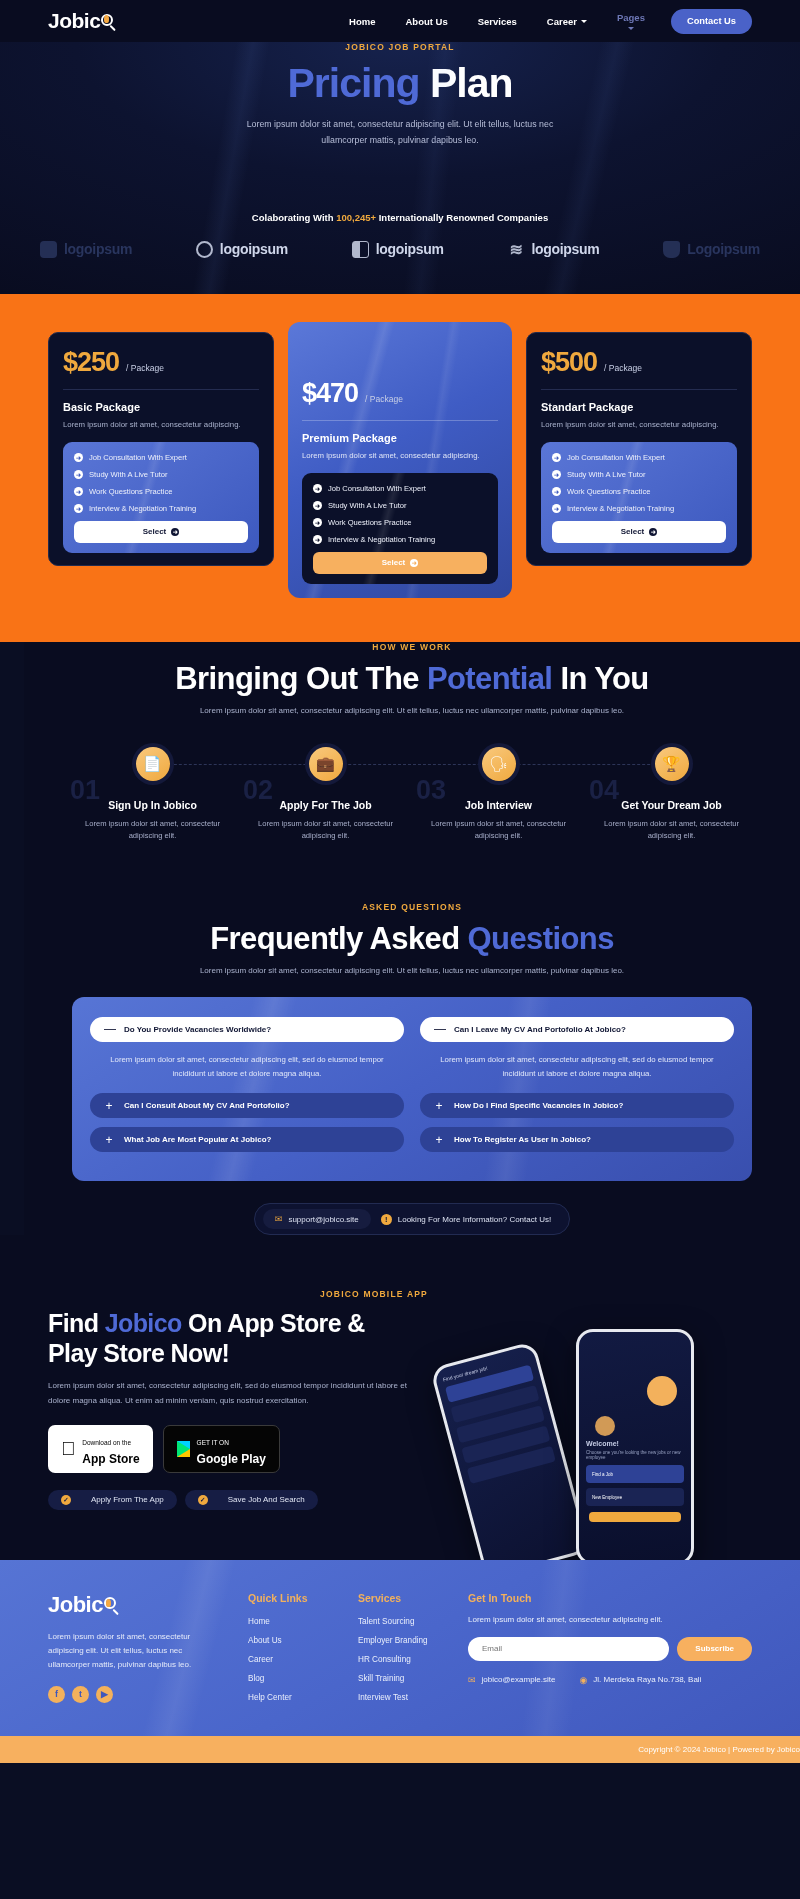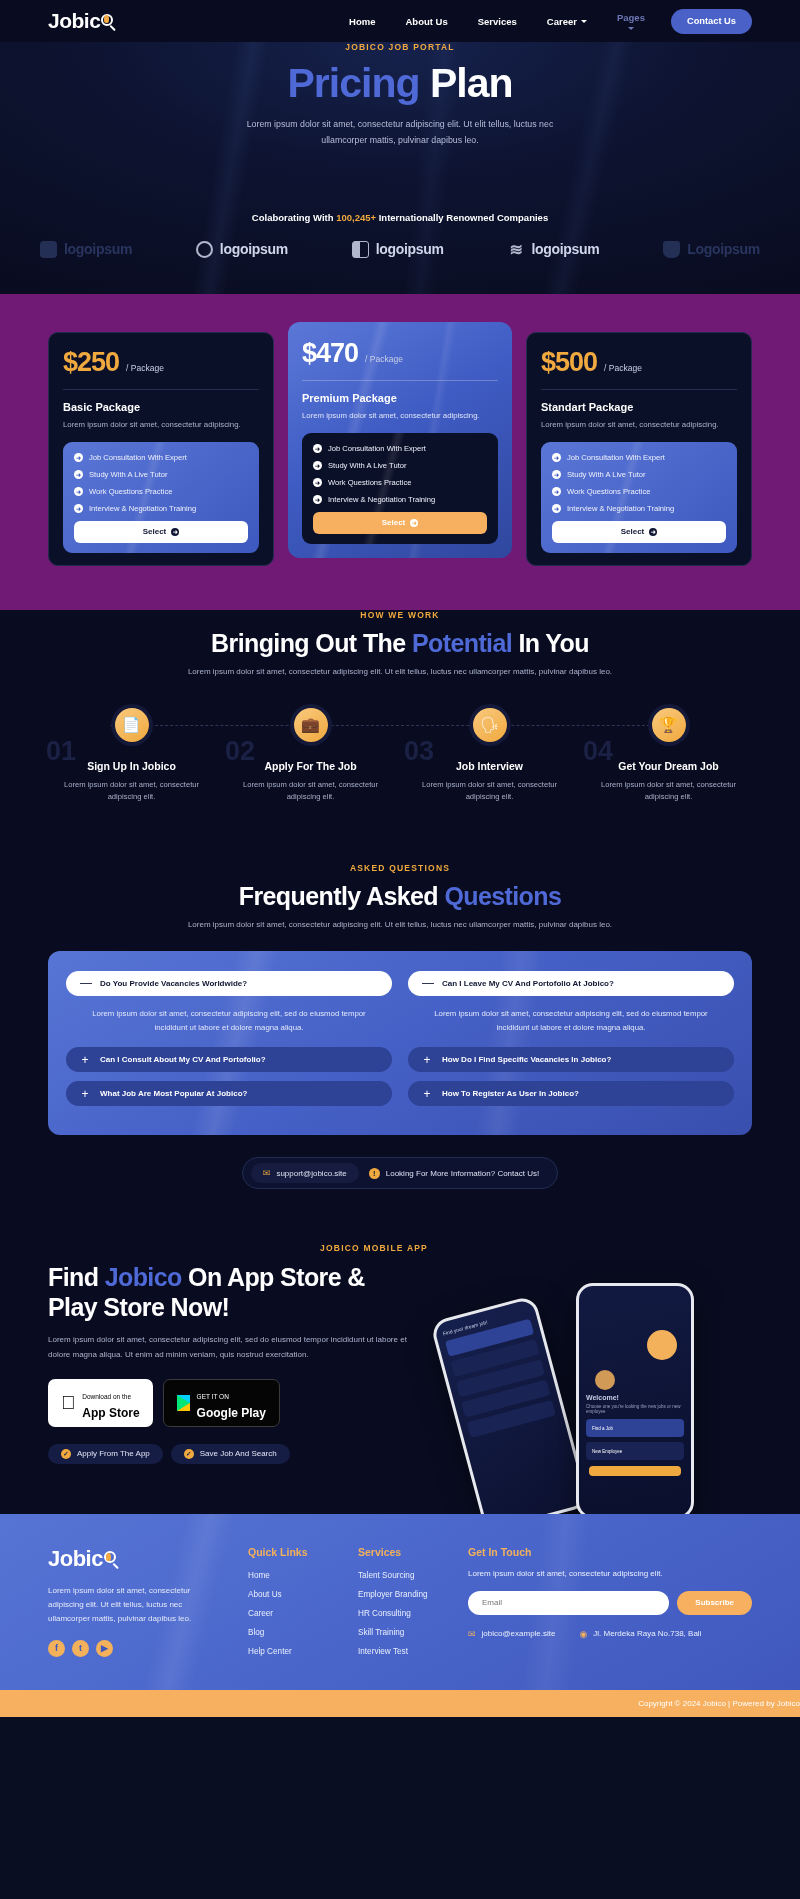--- a/index.html
+++ b/index.html
@@ -57,34 +57,34 @@
   .logoitem { display:flex; align-items:center; gap:7px; color:#29355e; font-size:14px; font-weight:700; letter-spacing:-.3px;}
   .logoitem.b { color:#cfd6ea; }
   .lgmark { width:17px;height:17px;border-radius:4px;display:inline-block;background:currentColor;opacity:.85;}
   .lgmark.circ{border-radius:50%; background:none; border:2px solid currentColor;}
   .lgmark.half{background:linear-gradient(90deg,currentColor 50%, transparent 50%); border:1.5px solid currentColor; border-radius:3px;}
   .lgmark.wave{background:none;position:relative;}
   .lgmark.wave::before{content:"≋";font-size:16px;line-height:17px;}
   .lgmark.shield{border-radius:3px 3px 7px 7px;}
 
   
-  .pricing { background:#701a75; padding:38px 48px 44px; display:flex; gap:14px; align-items:flex-start; }
+  .pricing { background:#f97316; padding:38px 48px 44px; display:flex; gap:14px; align-items:flex-start; }
   .card { flex:1; border-radius:10px; padding:14px 14px 12px; }
   .card.plain { background:#0b1029; border:1px solid #222a4d; }
   .card.featured {
     background:linear-gradient(150deg,#5b78d8 0%, #3f5cc4 45%, #30479e 100%);
     padding:16px 14px 14px; margin-top:-10px; border-radius:12px; position:relative; overflow:hidden;
   }
   .card.featured::after{content:"";position:absolute;inset:0;
     background:linear-gradient(105deg,transparent 30%,rgba(255,255,255,.10) 33%,transparent 36%),
                linear-gradient(99deg,transparent 60%,rgba(255,255,255,.07) 62%,transparent 65%);}
   .card > * { position:relative; z-index:2; }
   .price-row { display:flex; align-items:baseline; gap:7px; padding-bottom:11px; }
   .price { font-size:27px; font-weight:800; color:#f0a93e; letter-spacing:-1px; }
-  .card.featured .price { color:#fff; }
+  .card.featured .price { color:#fff;margin-top:40px; }
   .per { font-size:8.5px; color:#c9d0e6; font-weight:400; }
   .divider { height:1px; background:#242c50; margin-bottom:11px; }
   .card.featured .divider { background:rgba(255,255,255,.25); }
   .pkg-name { font-size:11px; font-weight:800; margin-bottom:6px; }
   .pkg-desc { font-size:7.8px; color:#aab2cd; line-height:1.5; margin-bottom:11px; }
   .card.featured .pkg-desc { color:#dfe5f7; }
   .feat-box { border-radius:9px; padding:11px 11px 10px; position:relative; overflow:hidden;}
   .card.plain .feat-box { background:linear-gradient(140deg,#5a76d6,#3d59bf); }
   .card.featured .feat-box { background:#0b1029; }
   .feat-box::after{content:"";position:absolute;inset:0;
@@ -99,22 +99,22 @@
   .select-btn.white { background:#fff; color:#101634; }
   .select-btn.orange { background:#f7b05f; color:#fff; }
   .arrowdot{width:8px;height:8px;border-radius:50%;background:currentColor;color:inherit;display:inline-flex;align-items:center;justify-content:center;}
   .arrowdot span{font-size:6px;color:#fff;}
   .select-btn.white .arrowdot span{color:#fff;}
   .select-btn.white .arrowdot{background:#101634;}
   .select-btn.orange .arrowdot{background:#fff;}
   .select-btn.orange .arrowdot span{color:#f7b05f;}
 
   
-  .section { background:#090c20; text-align:center; }
-  .sec-title { font-size:25px; font-weight:800; margin-top:9px; letter-spacing:-.6px;}
+  .section { background:#090c20; text-align:center;margin-left:24px; }
+  .sec-title { font-size:31px; font-weight:800; margin-top:9px; letter-spacing:-.6px;}
   .sec-title .hl { color:#4f6ad6; }
   .sec-sub { font-size:8px; color:#aab2cd; margin-top:9px; }
   .steps { display:flex; padding:32px 42px 0; position:relative; }
   .dashline { position:absolute; left:110px; right:110px; top:49px; border-top:1px dashed #2d3558; }
   .step { flex:1; position:relative; text-align:center; }
   .step-ico { width:34px;height:34px;border-radius:50%;
     background:linear-gradient(145deg,#f9c97e,#f0a93e); margin:0 auto;
     display:flex;align-items:center;justify-content:center;font-size:15px;
     box-shadow:0 0 0 4px #14193a; position:relative; z-index:3; }
   .step-num { position:absolute; left:4px; top:28px; font-size:27px; font-weight:800; color:#1a2145; z-index:1; }
@@ -152,21 +152,21 @@
   .app-left p { font-size:8px; color:#aab2cd; line-height:1.8; margin-top:11px; }
   .stores { display:flex; gap:10px; margin-top:17px; }
   .store { border-radius:7px; display:flex; align-items:center; gap:7px; padding:5px 13px; }
   .store.light { background:#fff; color:#000; }
   .store.dark { background:#050505; color:#fff; border:1px solid #3a3a3a;}
   .store .sm { font-size:6.5px; line-height:1.1; }
   .store .lg { font-size:12px; font-weight:700; line-height:1.15; }
   .store .gl { font-size:19px; }
   .ptri { width:0;height:0;border-top:8px solid #00d2ff;border-bottom:8px solid #ffc700;border-left:13px solid #00e676;}
   .badges { display:flex; gap:8px; margin-top:17px; }
-  .badge { background:#161d44; border-radius:13px; padding:5px 13px; font-size:8px; color:#dfe4f3; display:flex; align-items:center; gap:6px;}
+  .badge { background:#161d44; border-radius:13px; padding:5px 13px; font-size:8px; color:#dfe4f3; display:flex; align-items:center; gap:20px;}
   .chk2 { width:10px;height:10px;border-radius:50%;background:#f0a93e;color:#161d44;font-size:6.5px;font-weight:900;
     display:flex;align-items:center;justify-content:center;}
   .phones { position:absolute; right:34px; top:94px; width:320px; height:250px; }
   .phone { position:absolute; border-radius:17px; border:3px solid #e7e9ef; overflow:hidden;
     background:#0d1434; box-shadow:0 8px 28px rgba(0,0,0,.5); }
   .phone.back { width:108px; height:218px; left:10px; top:22px; transform:rotate(-15deg);
     background:linear-gradient(160deg,#16204d,#0c1130); }
   .phone.front { width:118px; height:236px; left:130px; top:0px;
     background:linear-gradient(170deg,#121a42,#0a0f2c); }
   .ph-hdr { font-size:5px; color:#c6cde6; padding:8px 7px 0; }

